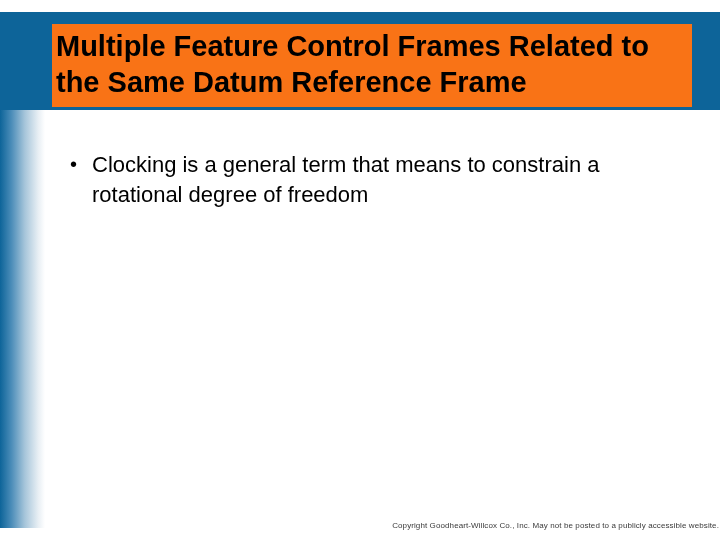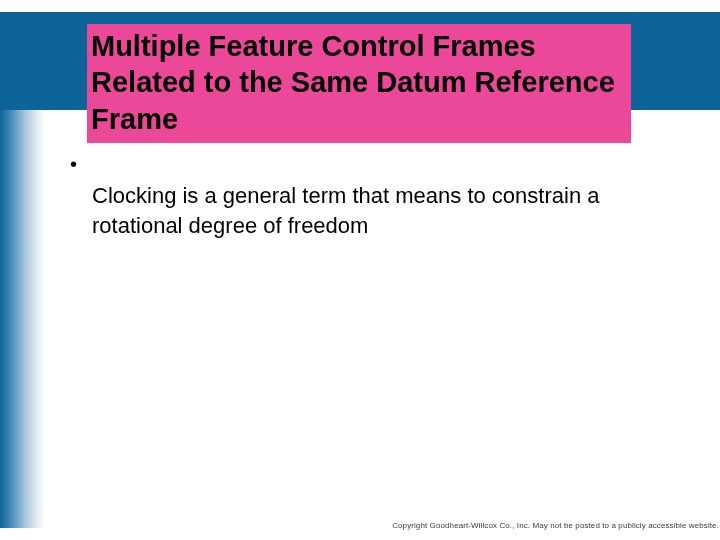--- a/index.html
+++ b/index.html
@@ -14,28 +14,27 @@
     top: 12px;
     left: 0;
     width: 720px;
     height: 98px;
     background: #0d6499;
   }
   .title {
     position: absolute;
     top: 24px;
     left: 52px;
-    width: 544px;
+    width: 640px;
     color: #000;
     font-size: 29px;
     font-weight: bold;
     line-height: 1.25;
-    background: #ec4899;
+    background: #f97316;
     padding: 4px 8px 6px 4px;
-    margin-left: 35px;
   }
   .sidebar {
     position: absolute;
     top: 110px;
     left: 0;
     width: 45px;
     height: 418px;
     background: linear-gradient(to right,
       #0d6499 0%,
       #4a8cb8 25%,
@@ -58,21 +57,20 @@
   }
   .bullet-dot {
     width: 22px;
     flex: 0 0 22px;
     text-align: left;
     font-size: 20px;
     line-height: 1.45;
   }
   .bullet-text {
     flex: 1;
-    margin-top: 31px;
   }
   .footer {
     position: absolute;
     bottom: 10px;
     right: 1px;
     font-size: 8px;
     color: #3a3a3a;
     letter-spacing: 0.1px;
   }
 </style>

